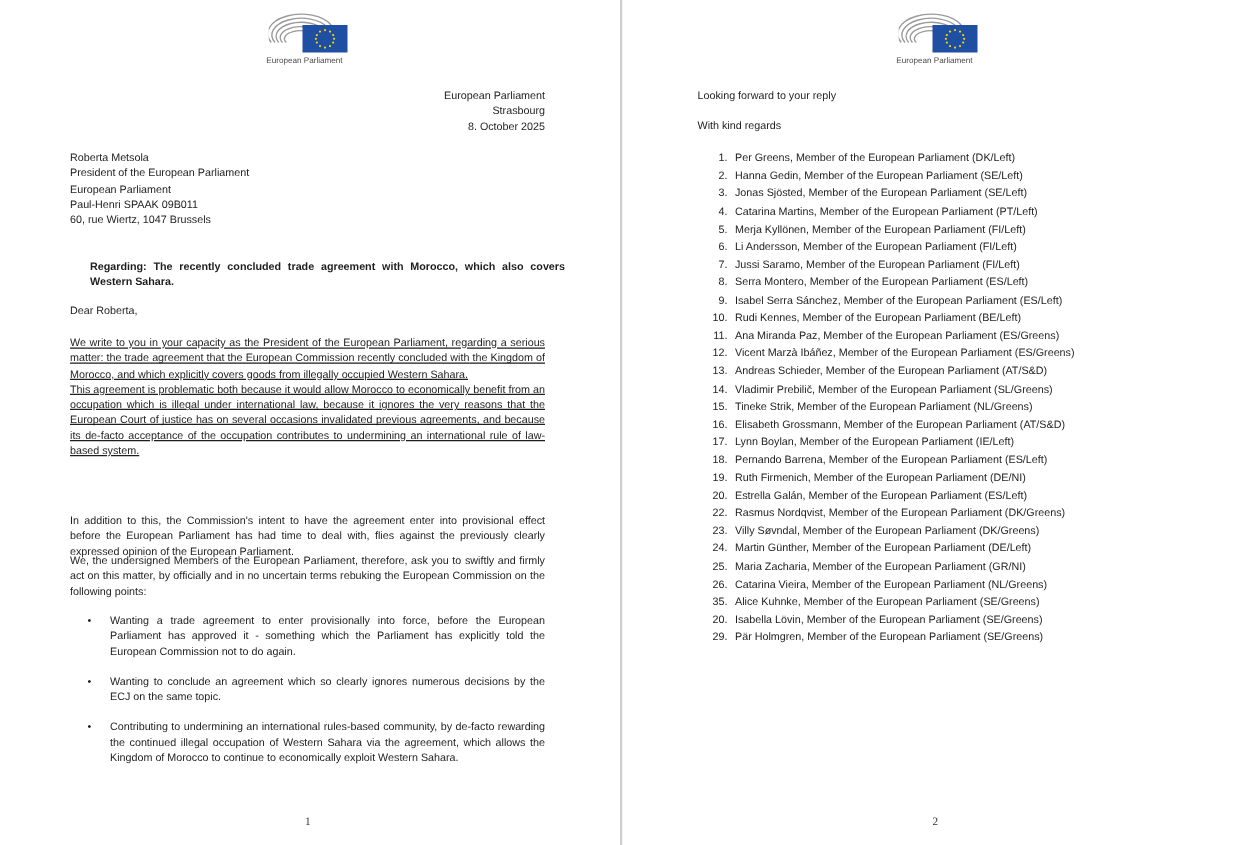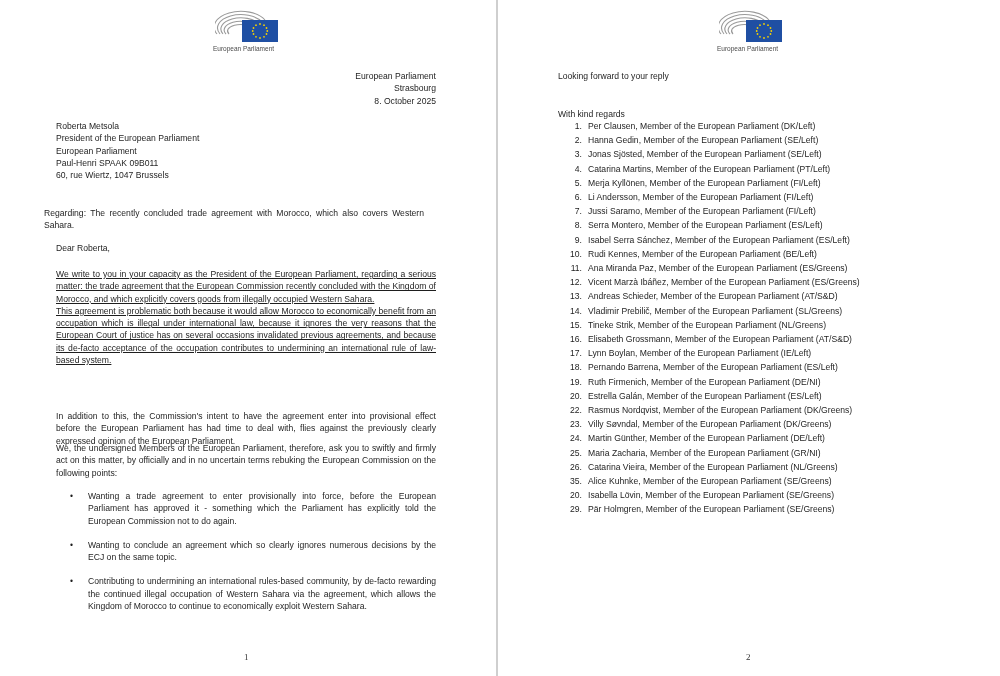--- a/index.html
+++ b/index.html
@@ -65,24 +65,24 @@
       top: 70px;
       text-align: right;
     }
     .recipient {
       position: absolute;
       left: 56px;
       top: 120px;
     }
     .subject {
       position: absolute;
-      left: 44px;
+      left: 72px;
       top: 207px;
       width: 380px;
-      font-weight: normal;
+      font-weight: bold;
       text-align: justify;
     }
     .salutation {
       position: absolute;
       left: 56px;
       top: 242px;
     }
     .para {
       position: absolute;
       left: 56px;
@@ -126,21 +126,21 @@
 
     
     .closing1 {
       position: absolute;
       left: 60px;
       top: 70px;
     }
     .closing2 {
       position: absolute;
       left: 60px;
-      top: 108px;
+      top: 94px;
     }
     .signatories {
       position: absolute;
       left: 60px;
       top: 119px;
       margin: 0;
       padding: 0;
       list-style: none;
     }
     .signatories li {
@@ -264,21 +264,21 @@
         <circle cx="41" cy="15.2" r="0.9"></circle>
       </g>
     </svg>
     <div class="logo-caption">European Parliament</div>
   </div>
 
   <div class="closing1 txt">Looking forward to your reply</div>
   <div class="closing2 txt">With kind regards</div>
 
   <ol class="signatories" id="signatories">
-      <li><span class="num">1.</span><span>Per Clausen, Member of the European Parliament (DK/Left)</span></li>
+      <li><span class="num">1.</span><span>Per Greens, Member of the European Parliament (DK/Left)</span></li>
       <li><span class="num">2.</span><span>Hanna Gedin, Member of the European Parliament (SE/Left)</span></li>
       <li><span class="num">3.</span><span>Jonas Sjösted, Member of the European Parliament (SE/Left)</span></li>
       <li><span class="num">4.</span><span>Catarina Martins, Member of the European Parliament (PT/Left)</span></li>
       <li><span class="num">5.</span><span>Merja Kyllönen, Member of the European Parliament (FI/Left)</span></li>
       <li><span class="num">6.</span><span>Li Andersson, Member of the European Parliament (FI/Left)</span></li>
       <li><span class="num">7.</span><span>Jussi Saramo, Member of the European Parliament (FI/Left)</span></li>
       <li><span class="num">8.</span><span>Serra Montero, Member of the European Parliament (ES/Left)</span></li>
       <li><span class="num">9.</span><span>Isabel Serra Sánchez, Member of the European Parliament (ES/Left)</span></li>
       <li><span class="num">10.</span><span>Rudi Kennes, Member of the European Parliament (BE/Left)</span></li>
       <li><span class="num">11.</span><span>Ana Miranda Paz, Member of the European Parliament (ES/Greens)</span></li>

